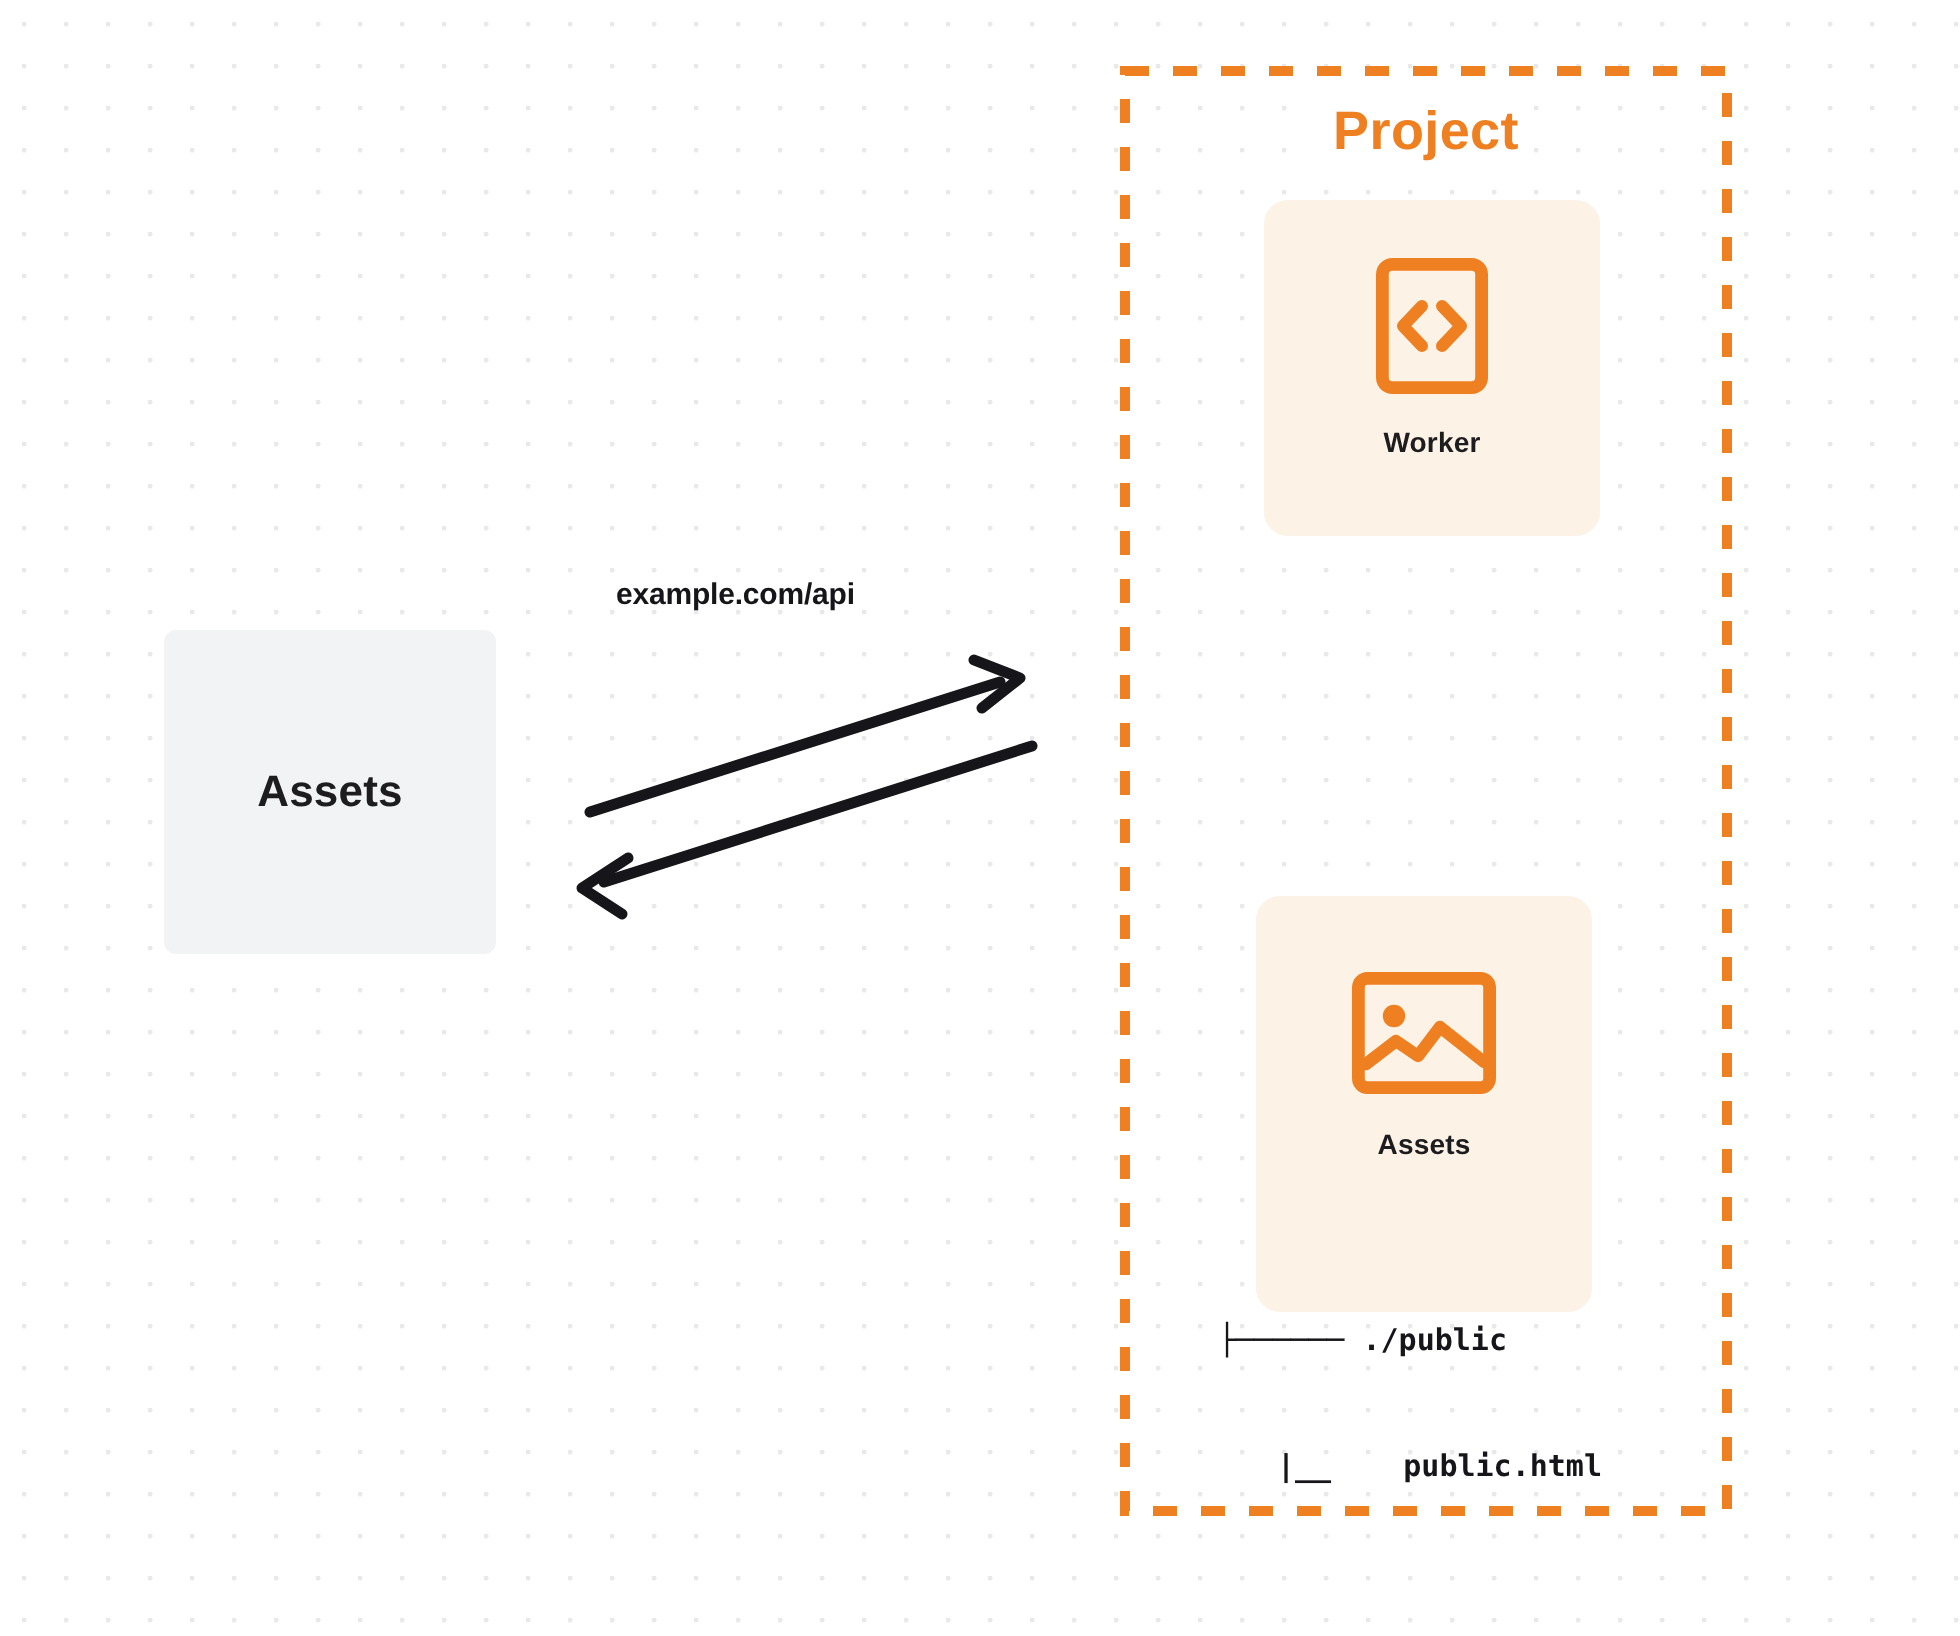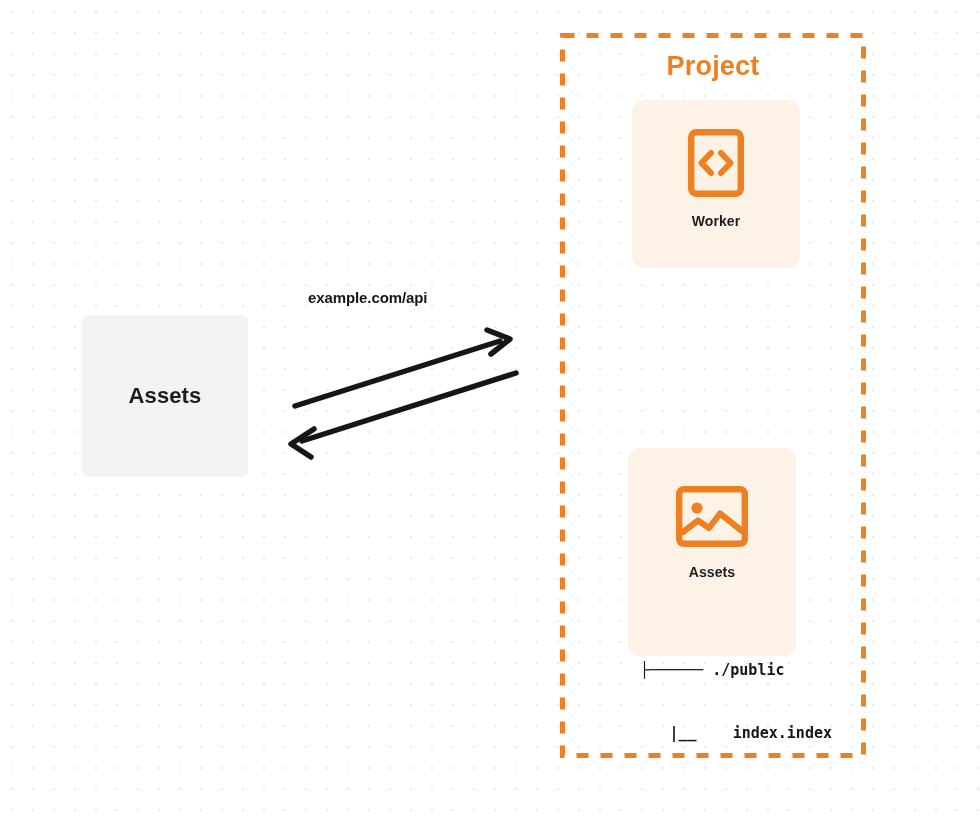--- a/index.html
+++ b/index.html
@@ -145,21 +145,20 @@
     font-size: 15px;
     line-height: 21px;
     color: #16161a;
     font-weight: bold;
     white-space: pre;
   }
   .file-tree .tree-line {
     display: block;
     text-align: right;
     width: 192px;
-    margin-left: 31px;
   }
   .file-tree .tree-line.root {
     text-align: left;
   }
 </style>
 </head>
 <body>
 
 <div id="canvas">
 
@@ -206,17 +205,17 @@
         <rect x="3.2" y="3.2" width="65.6" height="54.6" rx="4.5" ry="4.5" fill="none" stroke="#ef8022" stroke-width="6.4"></rect>
         <circle cx="21" cy="22" r="5.6" fill="#ef8022"></circle>
         <polyline points="7,46 22,34.5 33,42 44,27.5 66,45" fill="none" stroke="#ef8022" stroke-width="6.2" stroke-linecap="round" stroke-linejoin="round"></polyline>
       </svg>
     </div>
     <div class="card-label">Assets</div>
   </div>
 
   <div class="file-tree">
     <span class="tree-line root">├────── ./public</span>
-    <span class="tree-line">|__    index.index</span>
+    <span class="tree-line">|__    public.html</span>
     
   </div>
 
 </div>
 
 </body></html>

